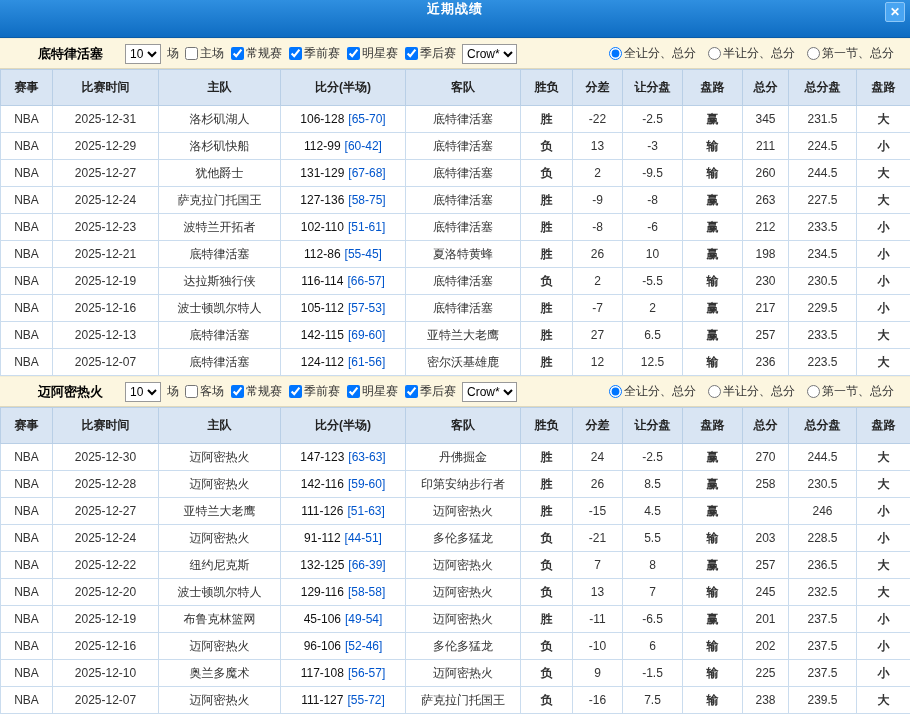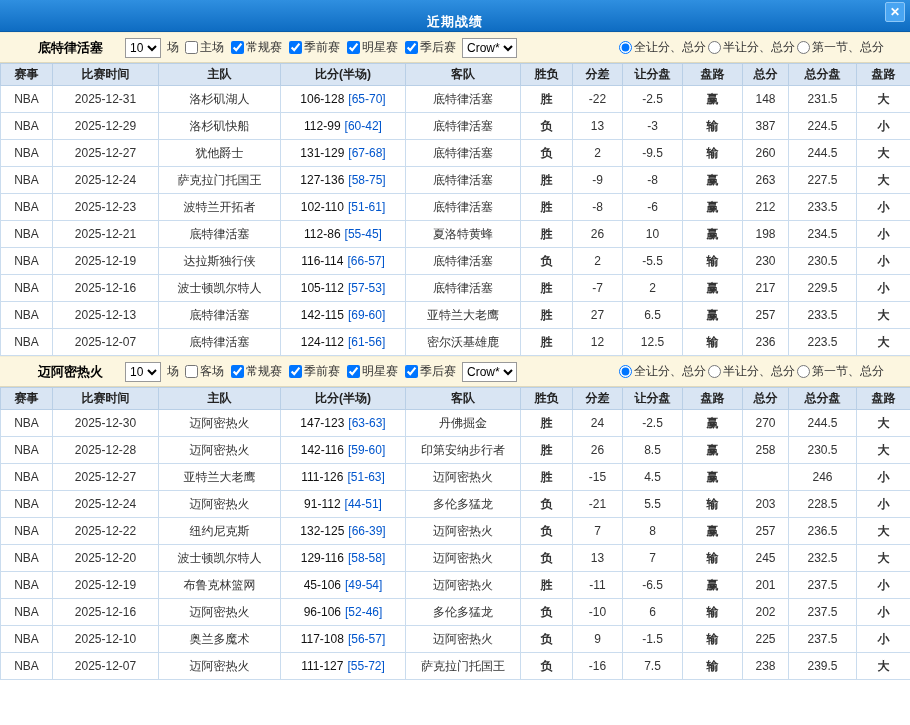--- a/index.html
+++ b/index.html
@@ -2,23 +2,23 @@
 <html style="--titlebar1: #2f8fe0; --titlebar2: #0e6cc2; --filter-bg: #fcf6e0; --header-bg: #d9e5f3; --border: #b9cfe6; --border-light: #cadcee; --red: #e60000; --green: #008000; --blue: #0055cc; --focus-team: #009900;"><head>
 <meta charset="utf-8">
 <style>
   * { box-sizing: border-box; margin: 0; padding: 0; }
   html, body { width: 910px; background: #fff; font-family: "Liberation Sans", sans-serif; }
 
   .modal { width: 910px; }
 
   
   .titlebar {
-    height: 32px; position: relative;
+    height: 38px; position: relative;
     background: linear-gradient(to bottom, var(--titlebar1, #2f8fe0), var(--titlebar2, #0e6cc2));
-    display: flex; align-items: flex-end; justify-content: center;
+    display: flex; align-items: flex-start; justify-content: center;
     border-bottom: 1px solid #0a5ca8;
   }
   .titlebar .title { color: #fff; font-weight: bold; font-size: 13px; letter-spacing: 1px; }
   .close-btn {
     position: absolute; right: 5px; top: 2px; width: 20px; height: 20px;
     background: #49a5f2; color: #fff; border: 1px solid #8ec8f8; border-radius: 2px;
     font-size: 12px; line-height: 17px; text-align: center; cursor: pointer; font-weight: bold;
   }
 
   
@@ -26,26 +26,26 @@
     height: 31px; background: var(--filter-bg, #fcf6e0);
     border-bottom: 1px solid #e0d9bd; border-top: 1px solid #f4eed6;
     display: flex; align-items: center; gap: 6px; padding: 0 10px;
     font-size: 12px; color: #333;
   }
   .teamname { font-weight: bold; font-size: 13px; color: #000; margin: 0 16px 0 28px; }
   .filterbar select { font-size: 12px; height: 20px; border: 1px solid #999; background: #fff; }
   .checks { display: flex; align-items: flex-end; gap: 7px; }
   label.chk { display: inline-flex; align-items: center; gap: 2px; cursor: pointer; white-space: nowrap; }
   label.chk input { margin: 0; width: 13px; height: 13px; }
-  .radios { margin-left: auto; display: flex; align-items: flex-start; gap: 2px; margin-right: 16px; }
+  .radios { margin-left: auto; display: flex; align-items: flex-start; gap: 12px; margin-right: 6px; }
 
   
   table.grid { width: 910px; border-collapse: collapse; table-layout: fixed; }
   .grid th {
-    background: var(--header-bg, #d9e5f3); height: 22px; font-size: 12px; font-weight: bold;
+    background: var(--header-bg, #d9e5f3); height: 36px; font-size: 12px; font-weight: bold;
     color: #222; border: 1px solid var(--border, #b9cfe6); text-align: center;
   }
   .grid td {
     height: 27px; font-size: 12px; text-align: center; vertical-align: middle;
     border: 1px solid var(--border-light, #cadcee); color: #333; background: #fff;
     overflow: hidden; white-space: nowrap;
   }
   .focus { color: var(--focus-team, #009900); }
   .red   { color: var(--red, #e60000); }
   .green { color: var(--green, #008000); }
@@ -120,35 +120,35 @@
           <tr>
             <td>NBA</td>
             <td>2025-12-31</td>
             <td>洛杉矶湖人</td>
             <td><span class="score">106-128</span><span class="half">[65-70]</span></td>
             <td class="focus">底特律活塞</td>
             <td class="red bold">胜</td>
             <td>-22</td>
             <td>-2.5</td>
             <td class="red bold">赢</td>
-            <td class="blue">148</td>
+            <td class="blue">345</td>
             <td class="blue">231.5</td>
             <td class="red bold">大</td>
           </tr>
           <tr>
             <td>NBA</td>
             <td>2025-12-29</td>
             <td>洛杉矶快船</td>
             <td><span class="score">112-99</span><span class="half">[60-42]</span></td>
             <td class="focus">底特律活塞</td>
             <td class="green bold">负</td>
             <td>13</td>
             <td>-3</td>
             <td class="green bold">输</td>
-            <td class="blue">387</td>
+            <td class="blue">211</td>
             <td class="blue">224.5</td>
             <td class="green bold">小</td>
           </tr>
           <tr>
             <td>NBA</td>
             <td>2025-12-27</td>
             <td>犹他爵士</td>
             <td><span class="score">131-129</span><span class="half">[67-68]</span></td>
             <td class="focus">底特律活塞</td>
             <td class="green bold">负</td>

